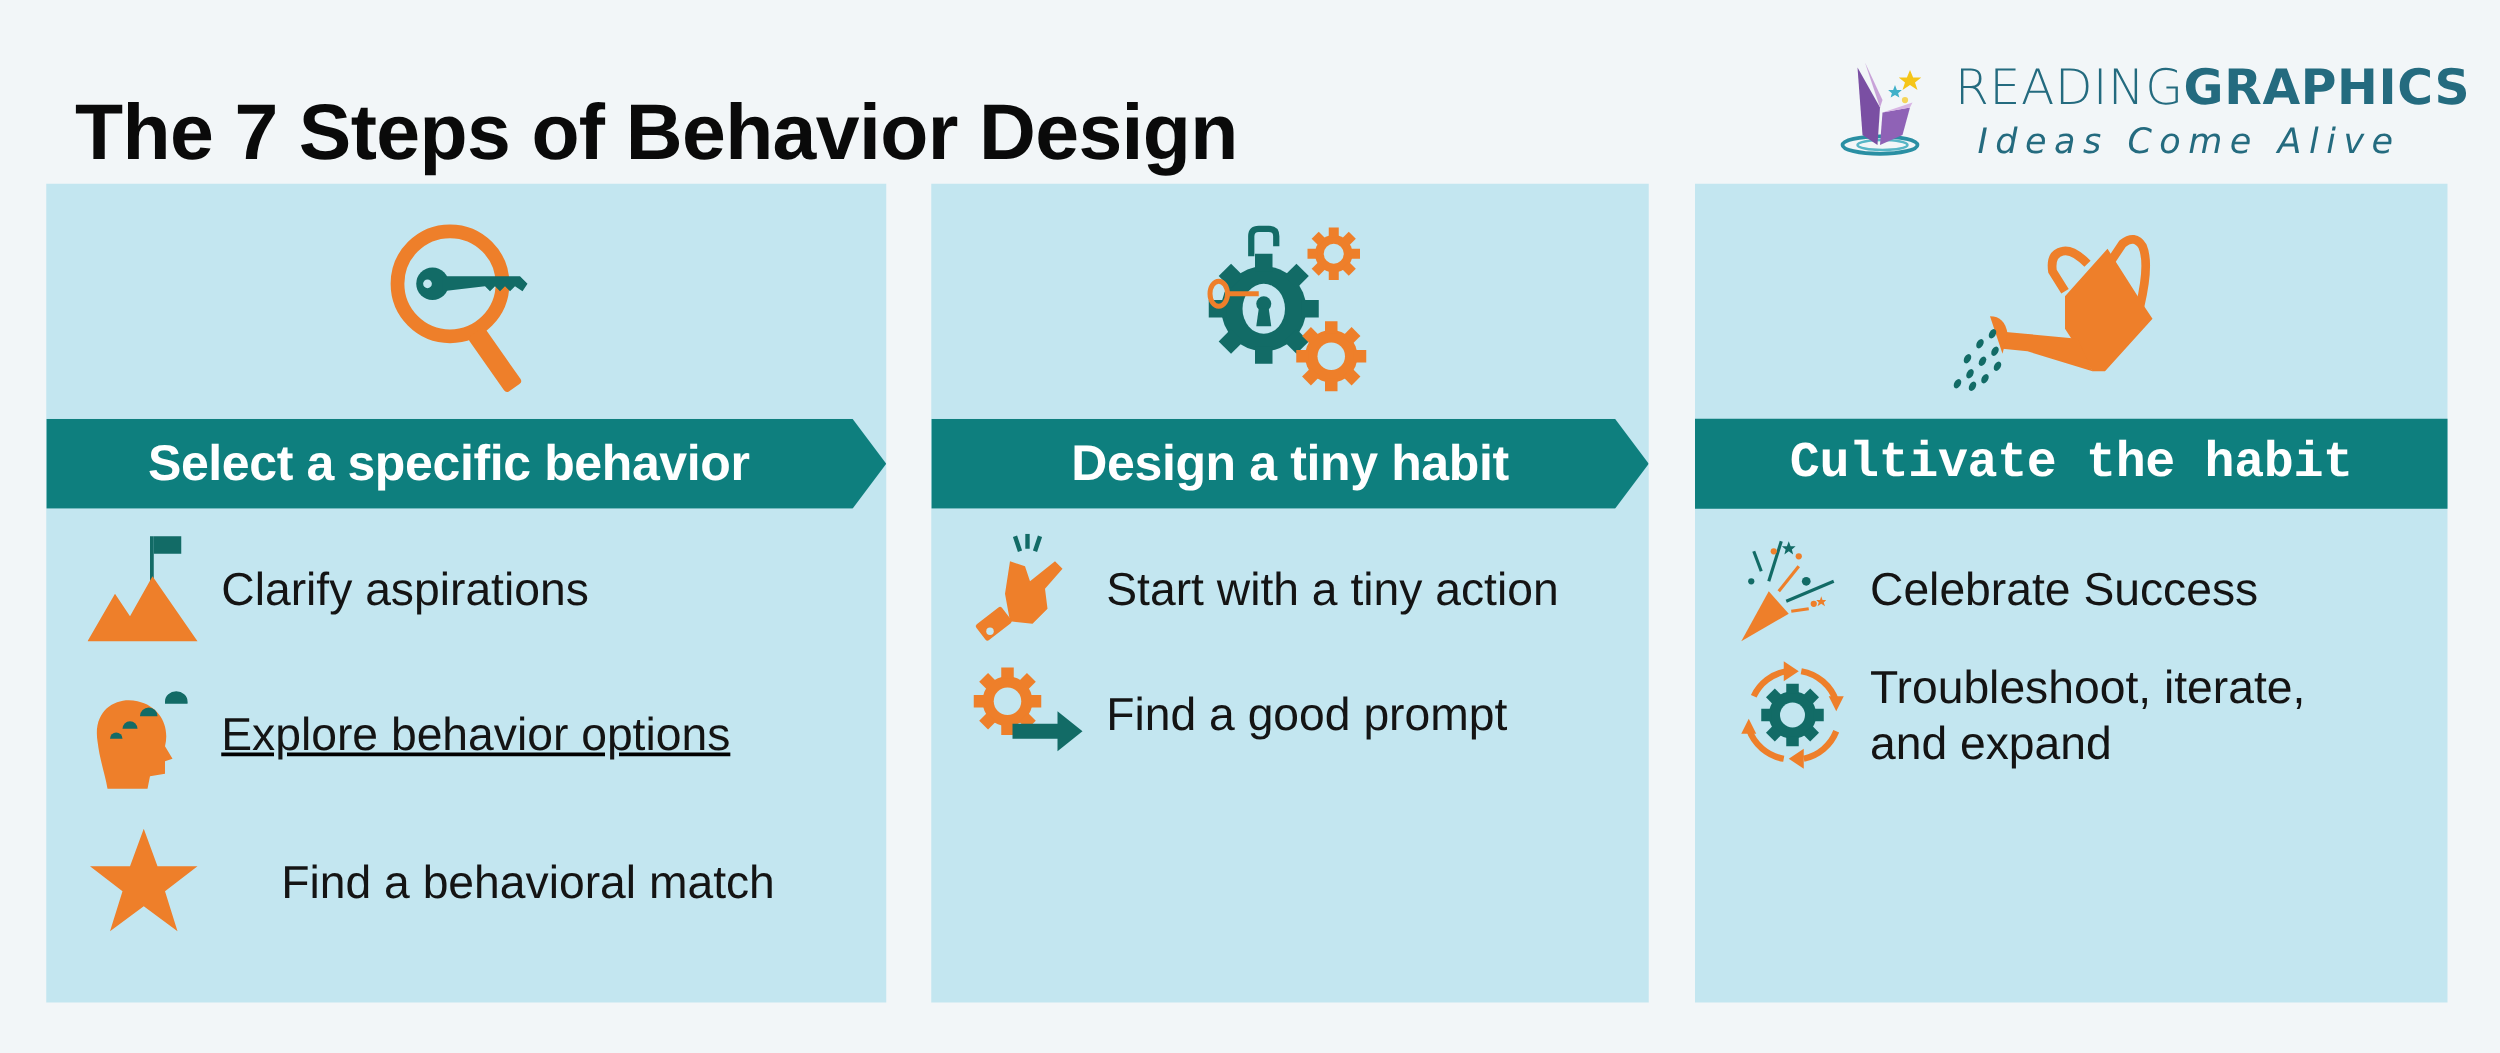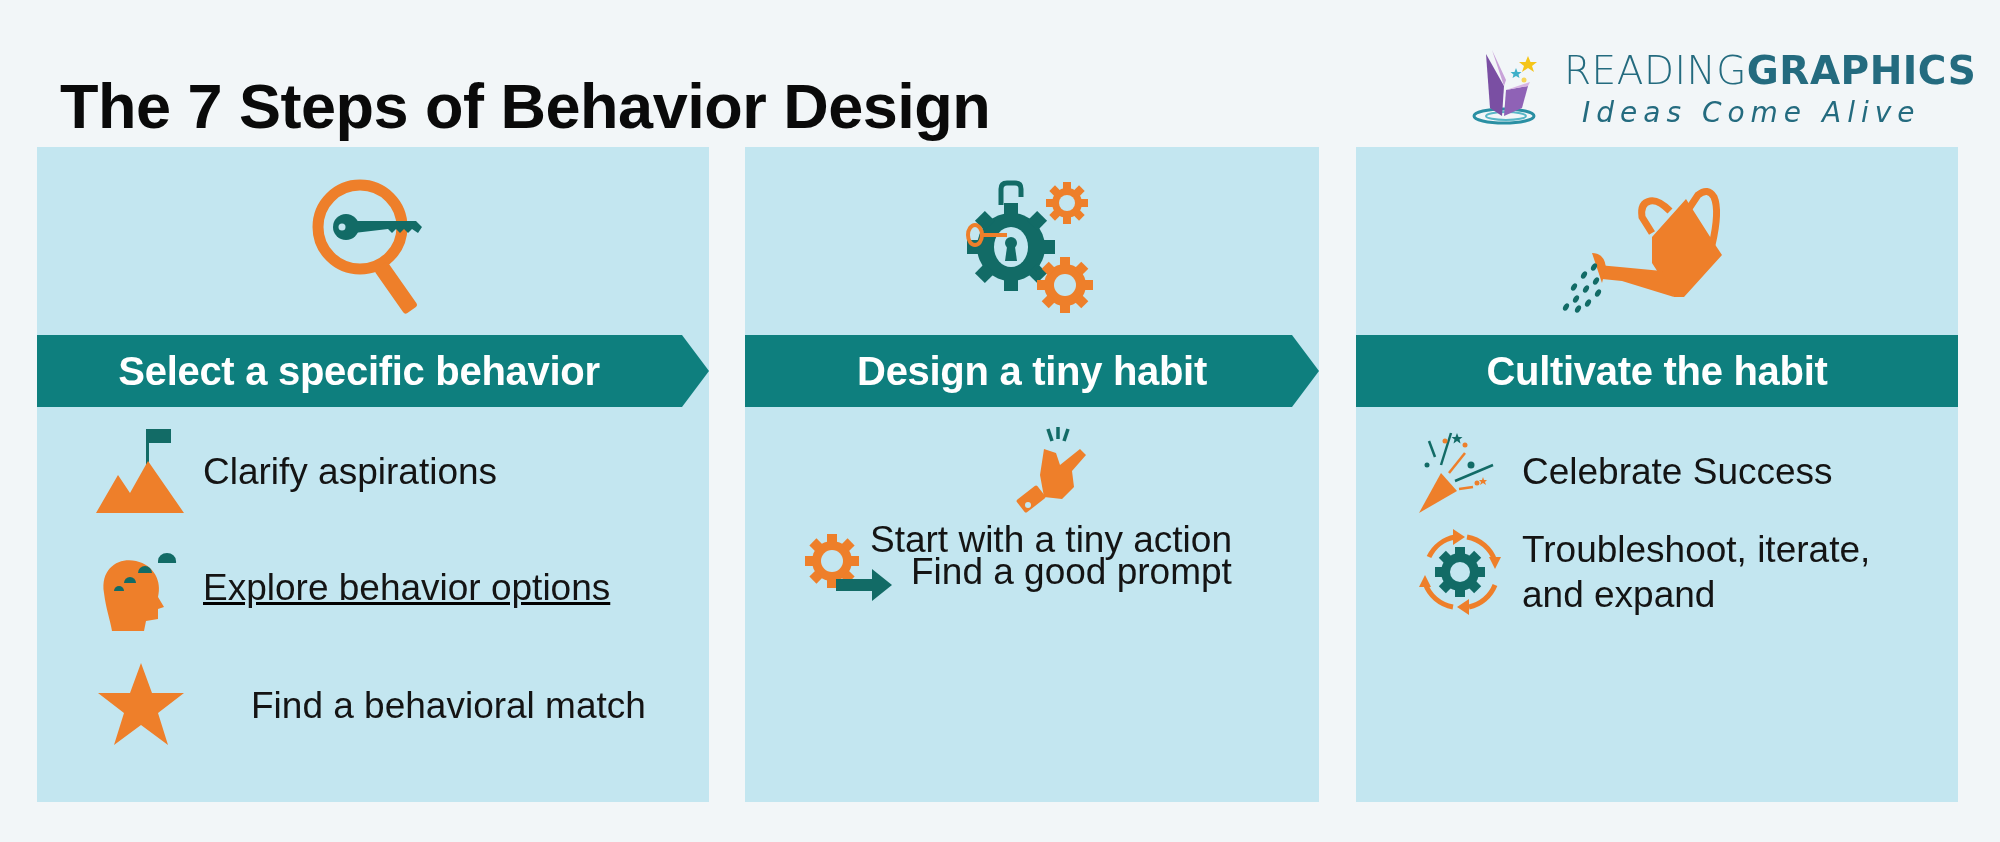--- a/index.html
+++ b/index.html
@@ -19,25 +19,25 @@
   .p1 { left: 37px; width: 672px; }
   .p2 { left: 745px; width: 574px; }
   .p3 { left: 1356px; width: 602px; }
 
   .hero { position: absolute; left: 0; right: 0; top: 28px; height: 150px; display: flex; justify-content: center; }
   .hero svg { height: 150px; }
 
   .banner { position: absolute; left: 0; top: 188px; height: 72px; background: #0e7f7e; display: flex; align-items: center; justify-content: center; }
   .p1 .banner { width: 672px; clip-path: polygon(0 0, 645px 0, 672px 50%, 645px 100%, 0 100%); padding-right: 28px; }
   .p2 .banner { width: 574px; clip-path: polygon(0 0, 547px 0, 574px 50%, 547px 100%, 0 100%); }
-  .p3 .banner { width: 602px; }
+  .p3 .banner { width: 602px; font-family: Liberation Mono, monospace; }
   .banner span { color: #ffffff; font-weight: 700; font-size: 40px; letter-spacing: -0.3px; white-space: nowrap; }
 
   .list { position: absolute; left: 0; right: 0; top: 280px; }
-  .item { position: absolute; left: 0; right: 0; display: flex; align-items: center; margin-left: 26px; }
+  .item { position: absolute; left: 0; right: 0; display: flex; align-items: center; }
   .item .ico { width: 100px; height: 90px; margin-left: 28px; display: flex; align-items: center; justify-content: center; flex: none; }
   .item .ico svg { width: 90px; height: 90px; }
   .item .txt { margin-left: 12px; font-size: 37px; color: #141414; line-height: 1.22; }
 </style>
 </head>
 <body>
 
 <div class="title">The 7 Steps of Behavior Design</div>
 
 <div class="logo">
@@ -150,21 +150,21 @@
         <rect x="-28" y="-5" width="10" height="10" transform="rotate(45)"></rect>
           <rect x="18" y="-5" width="10" height="10" transform="rotate(45)"></rect>
         <circle r="11" fill="#c3e6f0"></circle>
       </g>
     </svg>
   </div>
   <div class="banner">
       <span>Design a tiny habit</span>
     </div>
   <div class="list">
-    <div class="item" style="top:0;flex-direction:column;">
+    <div class="item" style="top:0;">
       <div class="ico">
         <svg viewBox="0 0 90 90">
           <line x1="34" y1="2" x2="38" y2="14" stroke="#126b66" stroke-width="3.5"></line>
           <line x1="44" y1="0" x2="44" y2="12" stroke="#126b66" stroke-width="3.5"></line>
           <line x1="54" y1="2" x2="50" y2="14" stroke="#126b66" stroke-width="3.5"></line>
           <path d="M30 22 L42 26 L46 38 L66 22 L72 28 L58 44 L60 60 L48 72 L30 70 L26 48 Z" fill="#ee7f2a"></path>
           <rect x="4" y="64" width="26" height="16" rx="2" fill="#ee7f2a" transform="rotate(-38 17 72)"></rect>
           <circle cx="14" cy="78" r="3" fill="#c3e6f0"></circle>
         </svg>
       </div>

